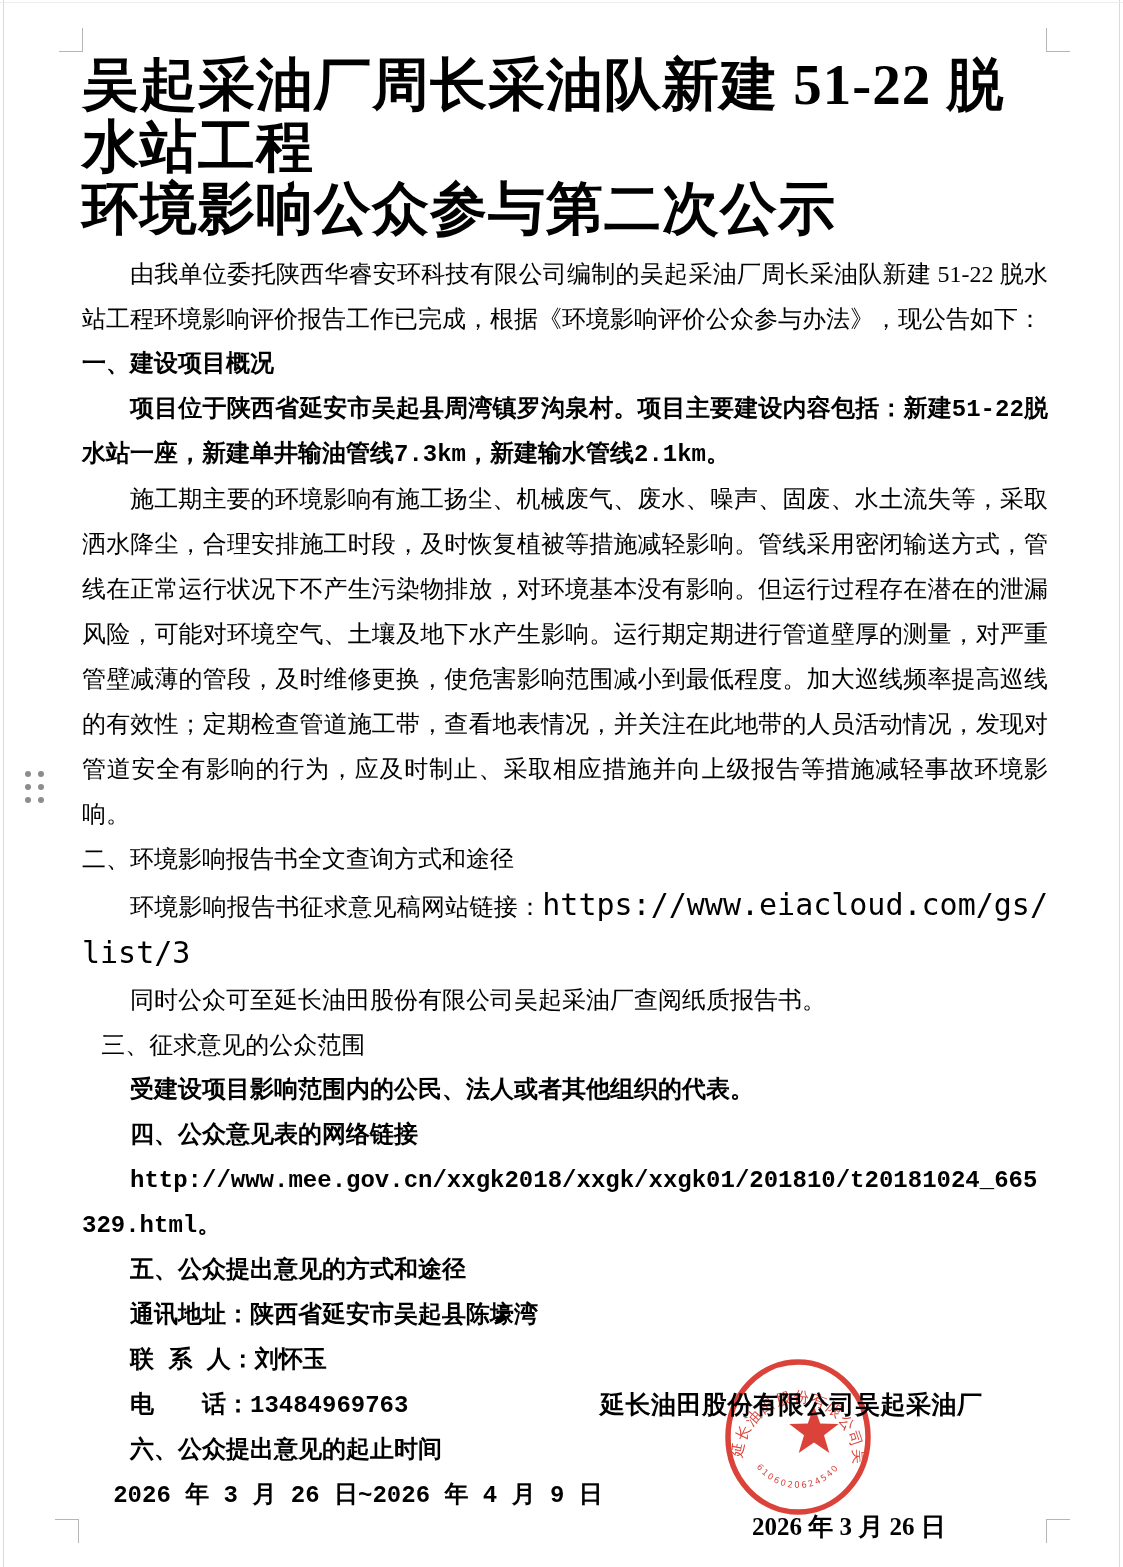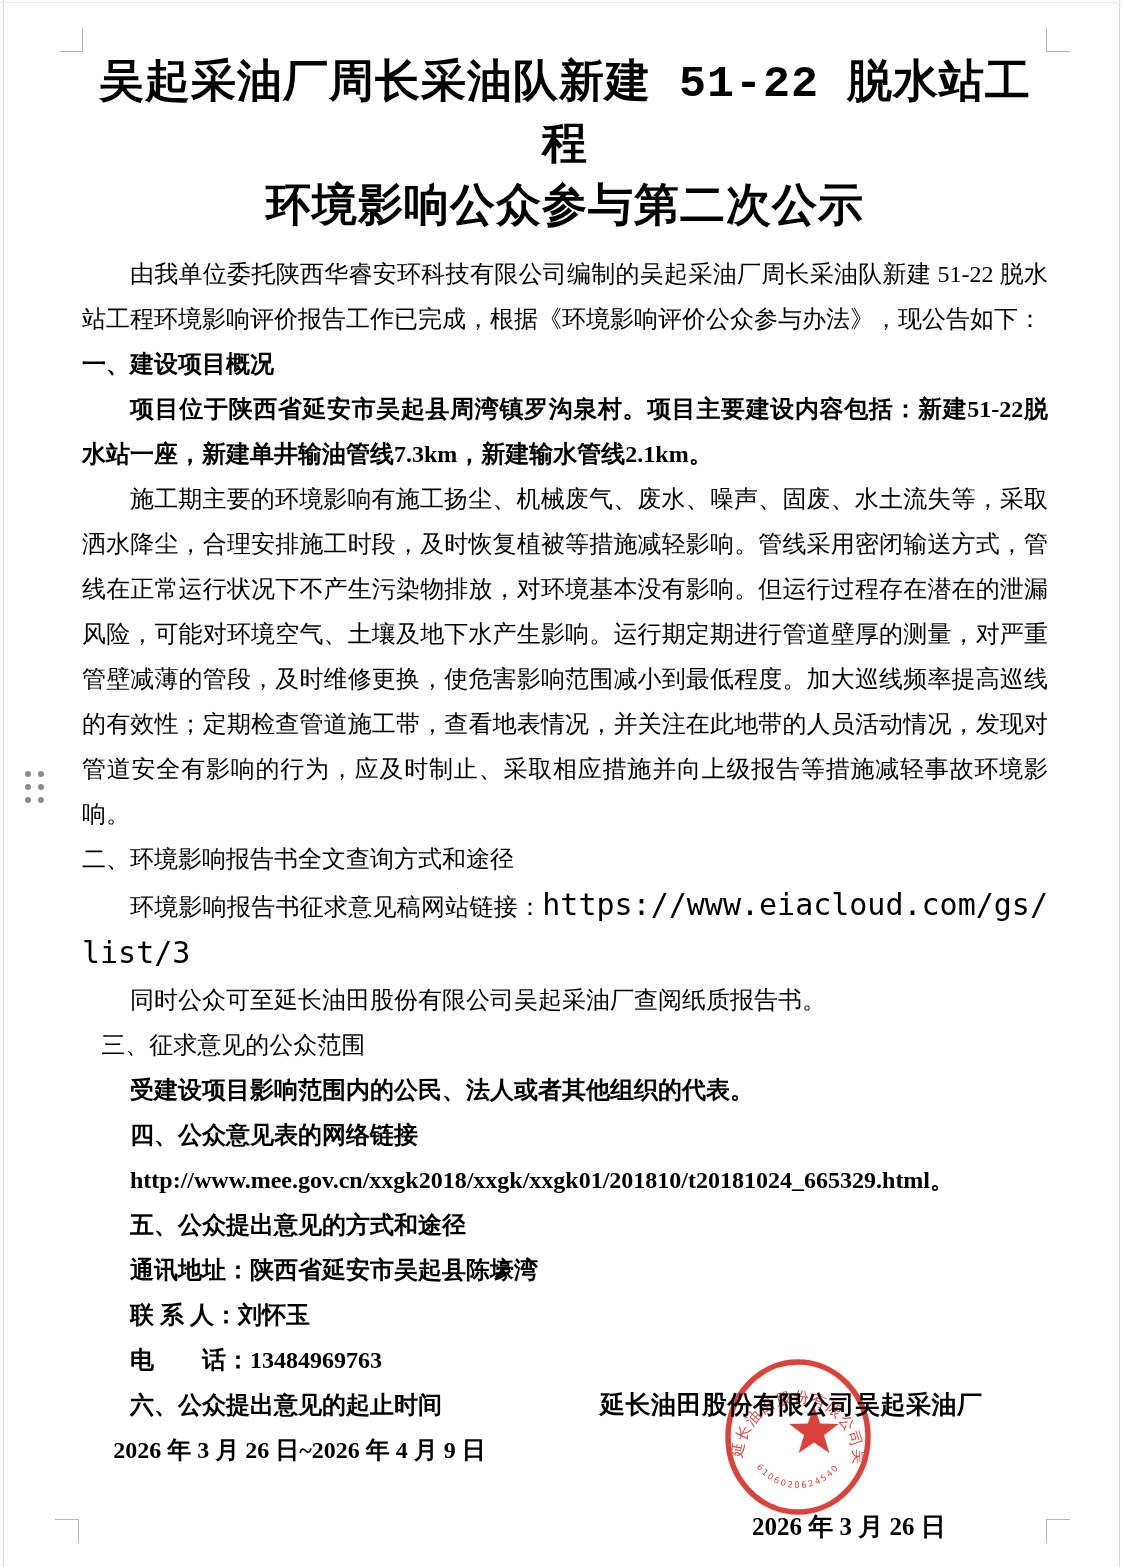--- a/index.html
+++ b/index.html
@@ -24,37 +24,37 @@
 
   .drag-handle{position:absolute;left:25px;top:771px;width:21px;height:34px;
     display:grid;grid-template-columns:6px 6px;grid-template-rows:6px 6px 6px;
     column-gap:7px;row-gap:7px;cursor:grab;}
   .drag-handle i{display:block;width:6px;height:6px;border-radius:50%;background:#8c8c8c;}
 
   .content{
     position:absolute;left:82px;top:46px;width:966px;
   }
   .doc-title{
-    font-family:Liberation Mono, monospace;
+    font-family:Liberation Serif, serif;
     font-weight:700;
-    font-size:45px;
+    font-size:57px;
     line-height:62px;
-    text-align:center;
+    text-align:left;
     letter-spacing:1px;
     padding-top:8px;
   }
   .doc-title .t2{margin-bottom:12px;}
   .body-text{font-size:24px;line-height:45px;}
   .line{
     font-size:24px;
     line-height:45px;
     text-align:justify;
     word-break:break-all;
   }
-  .line.bold{font-weight:700;}
+  .line.bold{font-weight:700;font-family:Liberation Mono, monospace;}
   .mono{font-family:"DejaVu Sans Mono","Liberation Mono",monospace;font-size:30px;}
 
   .sign-company{
     position:absolute;left:600px;top:1388px;
     font-size:25px;font-weight:700;letter-spacing:0.5px;z-index:3;
   }
   .sign-date{
     position:absolute;left:752px;top:1510px;
     font-size:25px;font-weight:700;z-index:3;
   }

